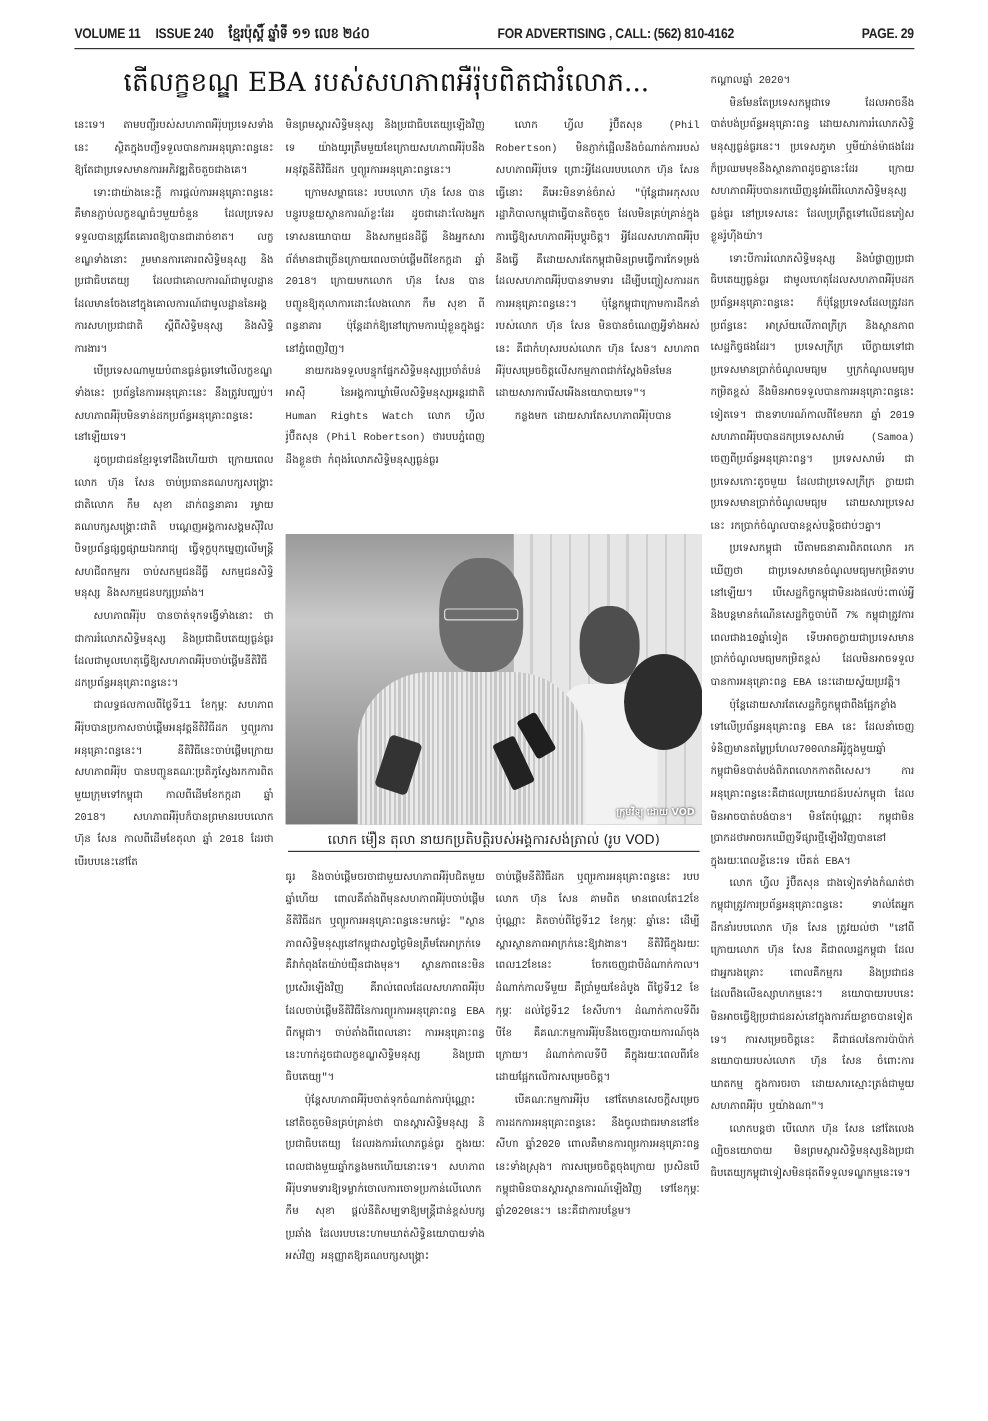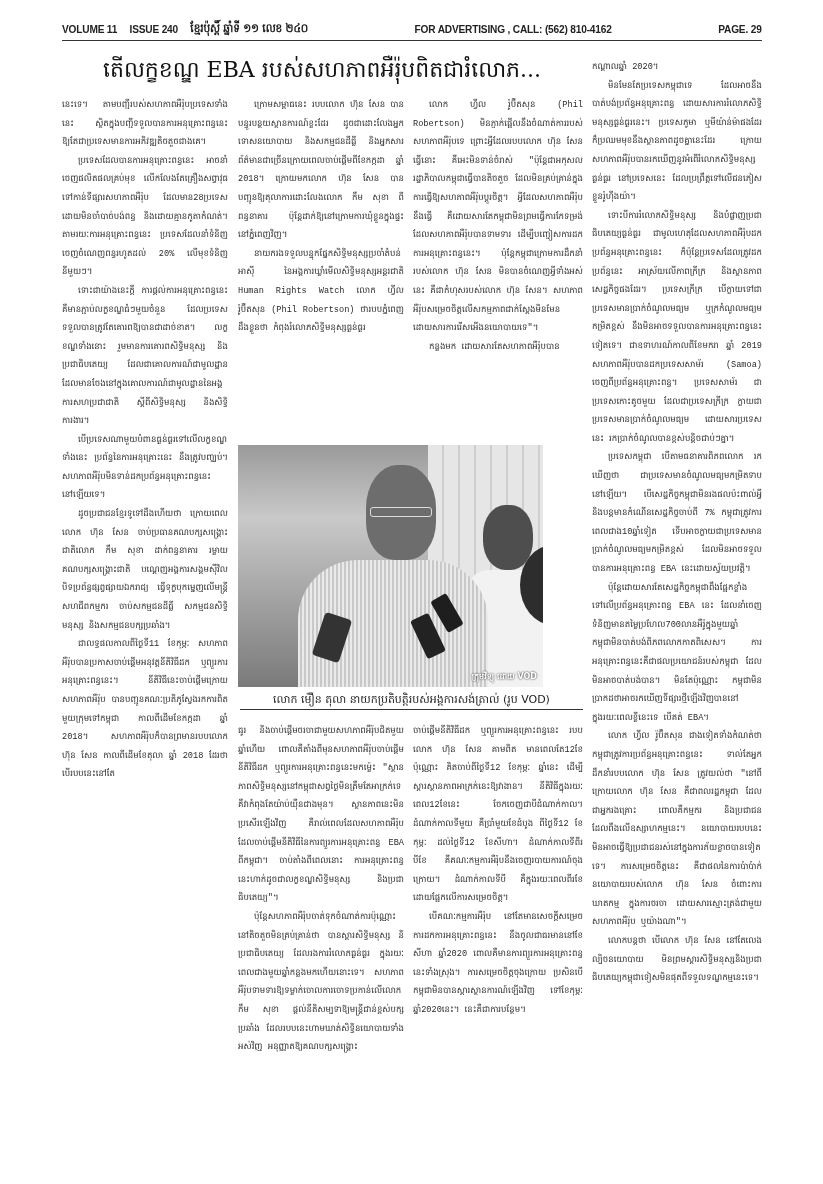--- a/index.html
+++ b/index.html
@@ -31,21 +31,21 @@
   .col p.noind { text-indent: 0; }
 
   #c1 { left: 62px; top: 96px; width: 166px; height: 1072px; }
   #c2a { left: 238px; top: 96px; width: 166px; height: 345px; }
   #c3a { left: 413px; top: 96px; width: 170px; height: 345px; }
   #c4 { left: 592px; top: 58px; width: 170px; height: 1110px; }
   #c2b { left: 238px; top: 722px; width: 166px; height: 446px; }
   #c3b { left: 413px; top: 722px; width: 170px; height: 446px; }
 
   .photo {
-    position: absolute; left: 238px; top: 445px; width: 305px; height: 242px;
+    position: absolute; left: 238px; top: 445px; width: 347px; height: 242px;
     background: linear-gradient(135deg, #b8b8b8 0%, #8a8a8a 40%, #cfcfcf 60%, #6e6e6e 100%);
     overflow: hidden;
   }
   .photo .bg-left { position: absolute; left: 0; top: 0; width: 190px; height: 242px;
     background: linear-gradient(180deg, #9a9a9a 0%, #c9c9c9 30%, #7a7a7a 100%); }
   .photo .bg-right { position: absolute; left: 190px; top: 0; width: 157px; height: 242px;
     background: repeating-linear-gradient(90deg, #e6e6e6 0 14px, #cfcfcf 14px 16px); }
   .photo .man-body { position: absolute; left: 60px; top: 115px; width: 190px; height: 130px;
     border-radius: 60px 60px 0 0;
     background: repeating-linear-gradient(90deg, #eaeaea 0 2px, #c8c8c8 2px 4px); }
@@ -84,28 +84,29 @@
   </div>
   <span>FOR ADVERTISING ,  CALL: (562) 810-4162</span>
   <span>PAGE. 29</span>
 </div>
 <div class="header-rule"></div>
 
 <h1 class="headline">តើលក្ខខណ្ឌ  EBA របស់សហភាពអឺរ៉ុបពិតជារំលោភ...</h1>
 
 <div class="col" id="c1">
   <p class="noind">នេះទេ។ តាមបញ្ជីរបស់សហភាពអឺរ៉ុបប្រទេសទាំងនេះ ស្ថិតក្នុងបញ្ជីទទួលបានការអនុគ្រោះពន្ធនេះ ឱ្យតែជាប្រទេសមានការអភិវឌ្ឍតិចតួចជាងគេ។</p>
-  <p>ប្រទេសដែលបានការអនុគ្រោះពន្ធនេះ អាចនាំចេញផលិតផលគ្រប់មុខ លើកលែងតែគ្រឿងសព្វាវុធទៅកាន់ទីផ្សារសហភាពអឺរ៉ុប ដែលមាន28ប្រទេស ដោយមិនចាំបាច់បង់ពន្ធ និងដោយគ្មានកូតាកំណត់។ តាមរយៈការអនុគ្រោះពន្ធនេះ ប្រទេសដែលនាំទំនិញចេញចំណេញពន្ធរហូតដល់ 20% លើមុខទំនិញនីមួយៗ។</p>
   <p>ទោះជាយ៉ាងនេះក្តី ការផ្តល់ការអនុគ្រោះពន្ធនេះ គឺមានភ្ជាប់លក្ខខណ្ឌធំៗមួយចំនួន ដែលប្រទេសទទួលបានត្រូវតែគោរពឱ្យបានជាដាច់ខាត។ លក្ខខណ្ឌទាំងនោះ រួមមានការគោរពសិទ្ធិមនុស្ស និងប្រជាធិបតេយ្យ ដែលជាគោលការណ៍ជាមូលដ្ឋាន ដែលមានចែងនៅក្នុងគោលការណ៍ជាមូលដ្ឋាននៃអង្គការសហប្រជាជាតិ ស្តីពីសិទ្ធិមនុស្ស និងសិទ្ធិការងារ។</p>
   <p>បើប្រទេសណាមួយបំពានធ្ងន់ធ្ងរទៅលើលក្ខខណ្ឌទាំងនេះ ប្រព័ន្ធនៃការអនុគ្រោះនេះ នឹងត្រូវបញ្ឈប់។ សហភាពអឺរ៉ុបមិនទាន់ដកប្រព័ន្ធអនុគ្រោះពន្ធនេះនៅឡើយទេ។</p>
   <p>ដូចប្រជាជនខ្មែរទូទៅដឹងហើយថា ក្រោយពេលលោក ហ៊ុន សែន ចាប់ប្រធានគណបក្សសង្គ្រោះជាតិលោក កឹម សុខា ដាក់ពន្ធនាគារ រម្លាយគណបក្សសង្គ្រោះជាតិ បណ្តេញអង្គការសង្គមស៊ីវិល បិទប្រព័ន្ធផ្សព្វផ្សាយឯករាជ្យ ធ្វើទុក្ខបុកម្នេញលើមន្ត្រីសហជីពកម្មករ ចាប់សកម្មជនដីធ្លី សកម្មជនសិទ្ធិមនុស្ស និងសកម្មជនបក្សប្រឆាំង។</p>
+  <p>សហភាពអឺរ៉ុប បានចាត់ទុកទង្វើទាំងនោះ ថាជាការរំលោភសិទ្ធិមនុស្ស និងប្រជាធិបតេយ្យធ្ងន់ធ្ងរ ដែលជាមូលហេតុធ្វើឱ្យសហភាពអឺរ៉ុបចាប់ផ្តើមនីតិវិធីដកប្រព័ន្ធអនុគ្រោះពន្ធនេះ។</p>
   <p>ជាលទ្ធផលកាលពីថ្ងៃទី11 ខែកុម្ភៈ សហភាពអឺរ៉ុបបានប្រកាសចាប់ផ្តើមអនុវត្តនីតិវិធីដក ឬព្យួរការអនុគ្រោះពន្ធនេះ។ នីតិវិធីនេះចាប់ផ្តើមក្រោយសហភាពអឺរ៉ុប បានបញ្ជូនគណៈប្រតិភូស្វែងរកការពិតមួយក្រុមទៅកម្ពុជា កាលពីដើមខែកក្កដា ឆ្នាំ 2018។ សហភាពអឺរ៉ុបក៏បានព្រមានរបបលោក ហ៊ុន សែន កាលពីដើមខែតុលា ឆ្នាំ 2018 ដែរថា បើរបបនេះនៅតែ</p>
 </div>
 
 <div class="col" id="c2a">
+  <p class="noind">មិនព្រមស្តារសិទ្ធិមនុស្ស និងប្រជាធិបតេយ្យឡើងវិញទេ យ៉ាងយូរត្រឹមមួយខែក្រោយសហភាពអឺរ៉ុបនឹងអនុវត្តនីតិវិធីដក ឬព្យួរការអនុគ្រោះពន្ធនេះ។</p>
   <p>ក្រោមសម្ពាធនេះ របបលោក ហ៊ុន សែន បានបន្ធូរបន្ថយស្ថានការណ៍ខ្លះដែរ ដូចជាដោះលែងអ្នកទោសនយោបាយ និងសកម្មជនដីធ្លី និងអ្នកសារព័ត៌មានជាច្រើនក្រោយពេលចាប់ផ្តើមពីខែកក្កដា ឆ្នាំ 2018។ ក្រោយមកលោក ហ៊ុន សែន បានបញ្ជូនឱ្យតុលាការដោះលែងលោក កឹម សុខា ពីពន្ធនាគារ ប៉ុន្តែដាក់ឱ្យនៅក្រោមការឃុំខ្លួនក្នុងផ្ទះ នៅភ្នំពេញវិញ។</p>
   <p>នាយករងទទួលបន្ទុកផ្នែកសិទ្ធិមនុស្សប្រចាំតំបន់អាស៊ី នៃអង្គការឃ្លាំមើលសិទ្ធិមនុស្សអន្តរជាតិ Human Rights Watch លោក ហ្វីល រ៉ូប៊ឺតសុន (Phil Robertson) ថារបបភ្នំពេញដឹងខ្លួនថា កំពុងរំលោភសិទ្ធិមនុស្សធ្ងន់ធ្ងរ</p>
 </div>
 
 <div class="col" id="c3a">
   <p>លោក ហ្វីល រ៉ូប៊ឺតសុន (Phil Robertson) មិនភ្ញាក់ផ្អើលនឹងចំណាត់ការរបស់សហភាពអឺរ៉ុបទេ ព្រោះអ្វីដែលរបបលោក ហ៊ុន សែន ធ្វើនោះ គឺអេះមិនទាន់ចំរាស់ "ប៉ុន្តែជាអកុសលរដ្ឋាភិបាលកម្ពុជាធ្វើបានតិចតួច ដែលមិនគ្រប់គ្រាន់ក្នុងការធ្វើឱ្យសហភាពអឺរ៉ុបប្តូរចិត្ត។ អ្វីដែលសហភាពអឺរ៉ុបនឹងធ្វើ គឺដោយសារតែកម្ពុជាមិនព្រមធ្វើការកែទម្រង់ ដែលសហភាពអឺរ៉ុបបានទាមទារ ដើម្បីបញ្ចៀសការដកការអនុគ្រោះពន្ធនេះ។ ប៉ុន្តែកម្ពុជាក្រោមការដឹកនាំរបស់លោក ហ៊ុន សែន មិនបានចំណេញអ្វីទាំងអស់នេះ គឺជាកំហុសរបស់លោក ហ៊ុន សែន។ សហភាពអឺរ៉ុបសម្រេចចិត្តលើសកម្មភាពជាក់ស្តែងមិនមែនដោយសារការរើសអើងនយោបាយទេ"។</p>
   <p>កន្លងមក ដោយសារតែសហភាពអឺរ៉ុបបាន</p>
 </div>
 
 <div class="photo">

